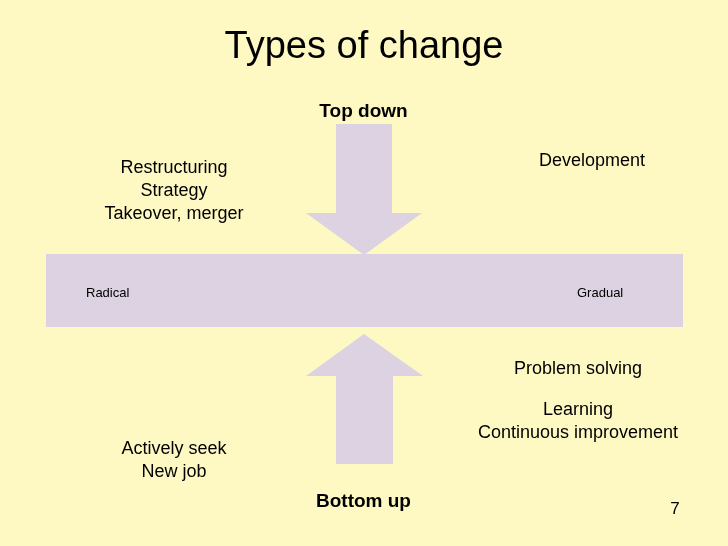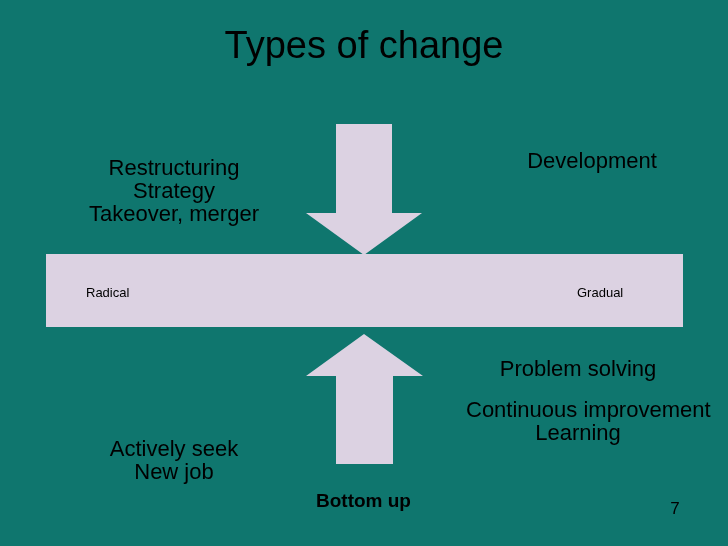--- a/index.html
+++ b/index.html
@@ -86,21 +86,21 @@
     white-space: nowrap;
   }
   #caption-top-down { top: 99px; }
   #caption-bottom-up { top: 489px; }
   
   #caption-top-down, #caption-bottom-up { transform: translateX(-0.5px); }
 
   
   .quad {
     position: absolute;
-    font-size: 22px;
+    font-size: 18px;
     font-weight: 400;
     line-height: 23px;
     color: #000000;
     text-align: center;
     white-space: nowrap;
   }
   .quad .line { display: block; }
   .quad .spacer { display: block; height: 18px; }
 
   #quad-top-left {
@@ -134,24 +134,25 @@
     text-align: center;
     font-size: 17px;
     font-weight: 400;
     line-height: 21px;
     color: #000000;
   }
 </style>
 </head>
 <body>
 
-<div id="slide" style="background: #0f766e; color: rgb(0, 0, 0);">
+<div id="slide" style="background: #fef9c3; color: rgb(0, 0, 0);">
 
   <div id="slide-title">Types of change</div>
 
+  <div id="caption-top-down" class="pole-caption">Top down</div>
 
   <svg id="arrow-down" class="arrow" viewBox="0 0 116 131" preserveAspectRatio="none">
     <polygon points="30,0 86,0 86,89 116,89 58,131 0,89 30,89" fill="#dcd2e2"></polygon>
   </svg>
 
   <div id="quad-top-left" class="quad">
     <span class="line">Restructuring</span>
     <span class="line">Strategy</span>
     <span class="line">Takeover, merger</span>
   </div>
@@ -169,21 +170,21 @@
   </svg>
 
   <div id="quad-bottom-left" class="quad">
     <span class="line">Actively seek</span>
     <span class="line">New job</span>
   </div>
 
   <div id="quad-bottom-right" class="quad">
     <span class="line">Problem solving</span>
     <span class="spacer"></span>
+    <span class="line">Learning</span>
     <span class="line">Continuous improvement</span>
-    <span class="line">Learning</span>
   </div>
 
   <div id="caption-bottom-up" class="pole-caption">Bottom up</div>
 
   <div id="page-number">7</div>
 
 </div>
 
 </body></html>

